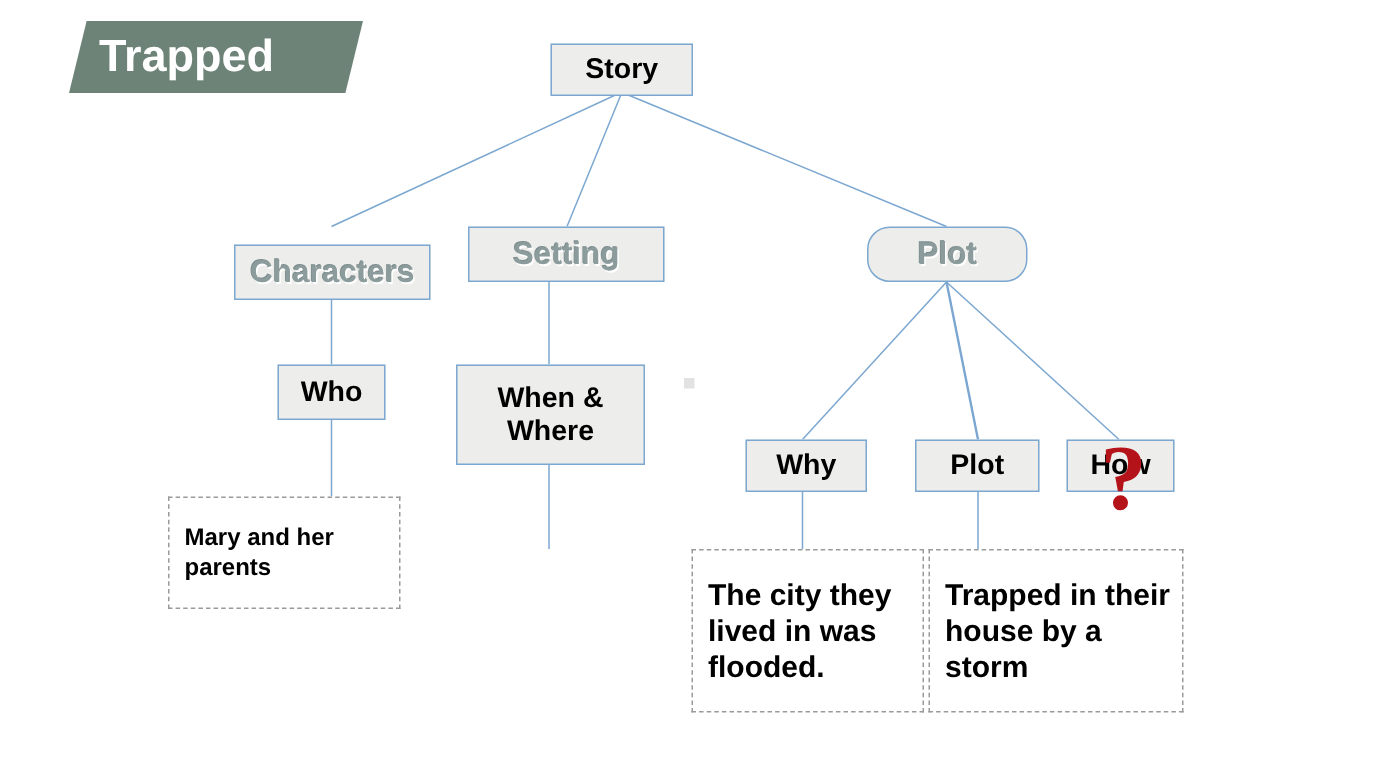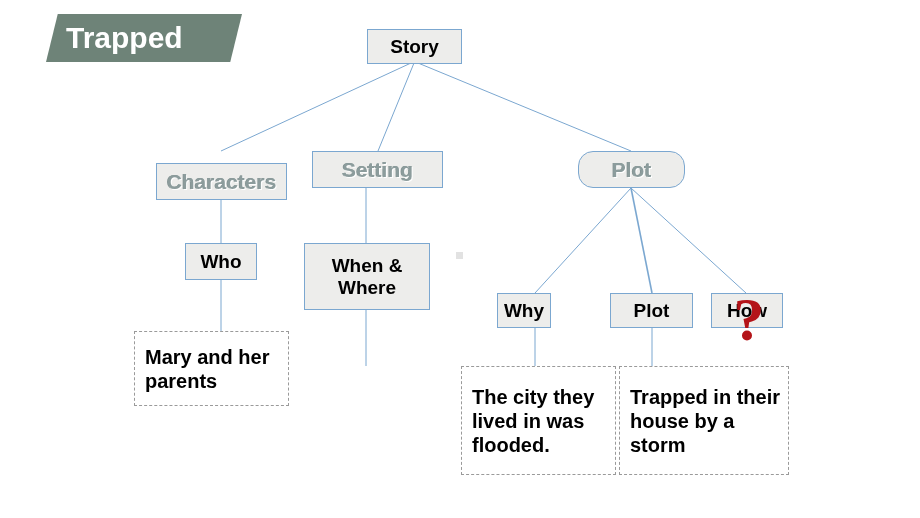--- a/index.html
+++ b/index.html
@@ -160,33 +160,33 @@
   <div class="node gray-emboss" style="left:578px; top:151px; width:107px; height:37px; font-size:21px;border-radius:15px;">
     <span>Plot</span>
   </div>
 
   <div class="node" style="left:185px; top:243px; width:72px; height:37px; font-size:19px;">
     <span>Who</span>
   </div>
   <div class="node" style="left:304px; top:243px; width:126px; height:67px; font-size:19px;">
     <span>When &amp; Where</span>
   </div>
-  <div class="node" style="left:497px; top:293px; width:54px; height:35px; font-size:19px;">
+  <div class="node" style="left:497px; top:293px; width:81px; height:35px; font-size:19px;">
     <span>Why</span>
   </div>
   <div class="node" style="left:610px; top:293px; width:83px; height:35px; font-size:19px;">
     <span>Plot</span>
   </div>
   <div class="node" style="left:711px; top:293px; width:72px; height:35px; font-size:19px;">
     <span>How</span>
   </div>
 
   <div id="question-mark">?</div>
 
-  <div class="answer" style="left:134px; top:331px; width:155px; height:75px; font-size:20px;">
+  <div class="answer" style="left:112px; top:331px; width:155px; height:75px; font-size:16px;">
     <span class="txt">Mary and her parents</span>
   </div>
   <div class="answer" style="left:461px; top:366px; width:155px; height:109px; font-size:20px;">
     <span class="txt">The city they lived in was flooded.</span>
   </div>
   <div class="answer" style="left:619px; top:366px; width:170px; height:109px; font-size:20px;">
     <span class="txt">Trapped in their house by a storm</span>
   </div>
 
   <div id="stray-dot"></div>

